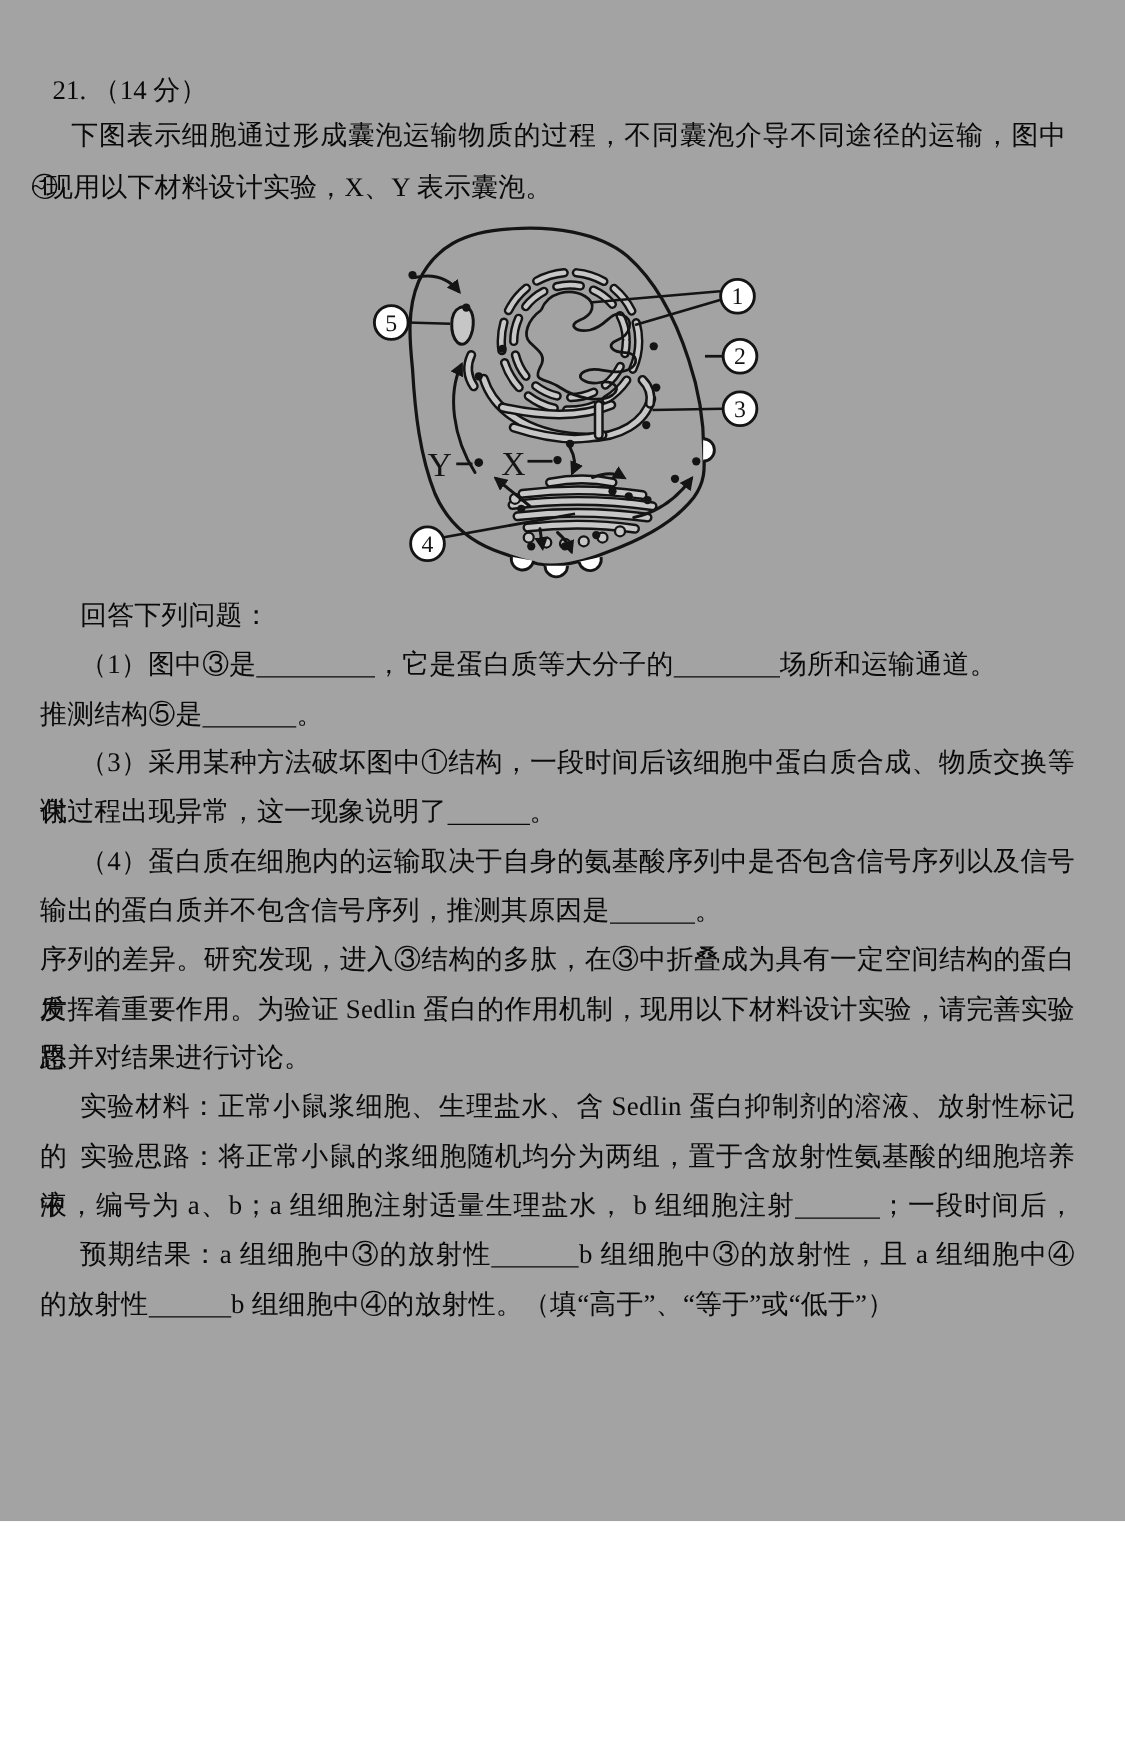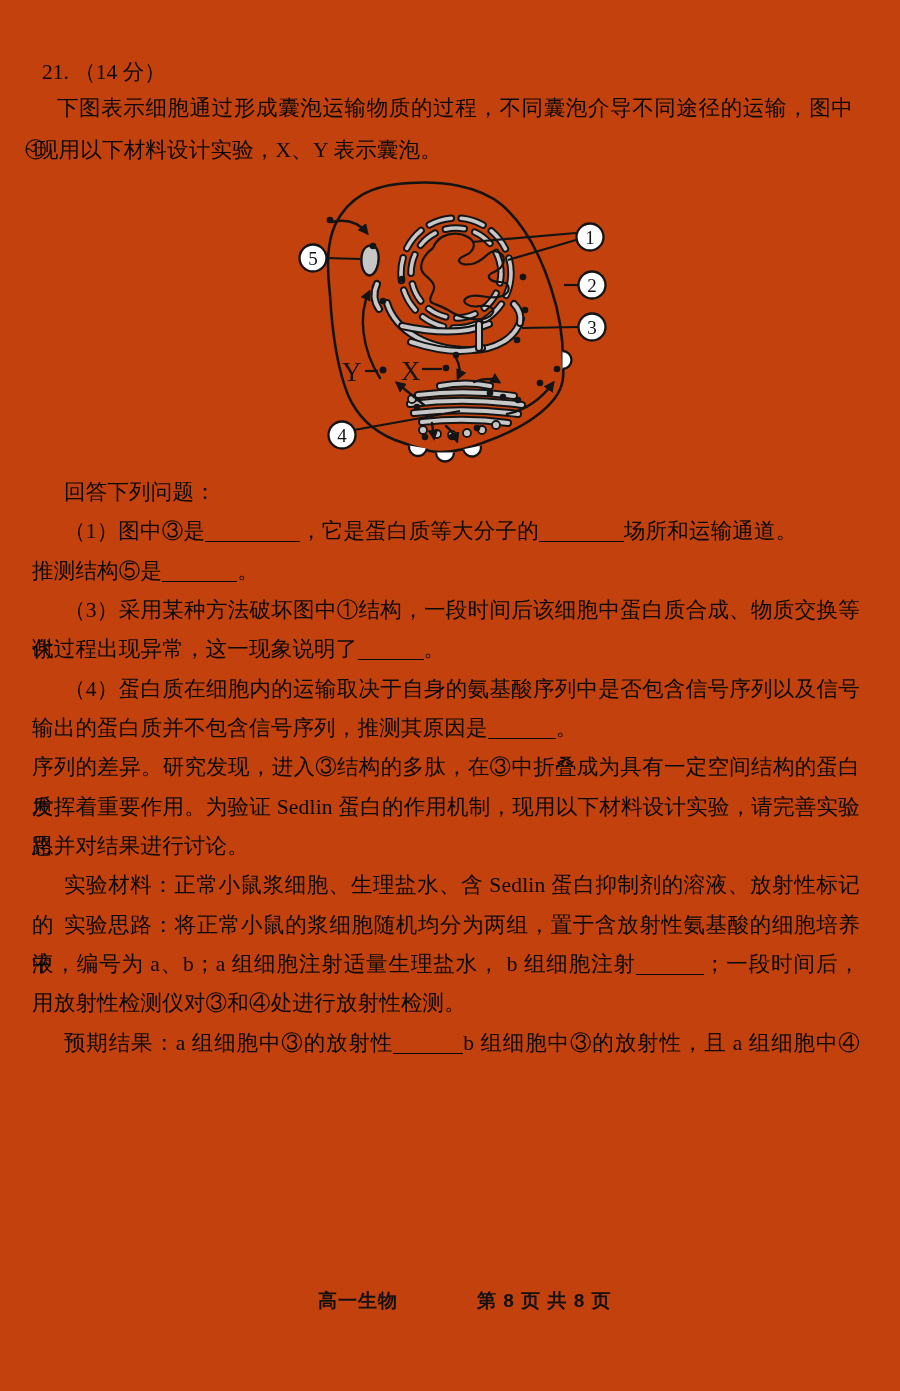--- a/index.html
+++ b/index.html
@@ -1,17 +1,17 @@
 <!DOCTYPE html>
 <html><head>
 <meta charset="utf-8">
 <style>
   html,body{margin:0;padding:0;background:#ffffff;}
   .page{
-    position:relative;width:900px;height:1391px;background:#c2410c;
+    position:relative;width:900px;height:1217px;background:#a3a3a3;
     font-family:"Liberation Serif","DejaVu Serif",serif;color:#0a0a0a;overflow:hidden;
   }
   .title-line{
     position:absolute;left:42px;top:57px;width:828px;height:30px;line-height:30px;
     font-size:21.5px;white-space:pre;
   }
   .intro{position:absolute;left:25px;top:88px;width:828px;}
   .intro .bodyline{height:41.5px;line-height:41.5px;}
   .docbody{position:absolute;left:32px;top:473px;width:828px;}
   .bodyline{
@@ -204,22 +204,22 @@
       <div class="bodyline just ind">（3）采用某种方法破坏图中①结构，一段时间后该细胞中蛋白质合成、物质交换等代</div>
       <div class="bodyline">谢过程出现异常，这一现象说明了<span class="blank" style="width: 66px;"></span>。</div>
       <div class="bodyline just ind">（4）蛋白质在细胞内的运输取决于自身的氨基酸序列中是否包含信号序列以及信号</div>
       <div class="bodyline">输出的蛋白质并不包含信号序列，推测其原因是<span class="blank" style="width: 68px;"></span>。</div>
       <div class="bodyline just">序列的差异。研究发现，进入③结构的多肽，在③中折叠成为具有一定空间结构的蛋白质，</div>
       <div class="bodyline just">发挥着重要作用。为验证 Sedlin 蛋白的作用机制，现用以下材料设计实验，请完善实验思</div>
       <div class="bodyline">路并对结果进行讨论。</div>
       <div class="bodyline just ind">实验材料：正常小鼠浆细胞、生理盐水、含 Sedlin 蛋白抑制剂的溶液、放射性标记的</div>
       <div class="bodyline just ind">实验思路：将正常小鼠的浆细胞随机均分为两组，置于含放射性氨基酸的细胞培养液</div>
       <div class="bodyline just">中，编号为 a、b；a 组细胞注射适量生理盐水， b 组细胞注射<span class="blank" style="width: 68px;"></span>；一段时间后，</div>
-      <div class="bodyline">用放射性检测仪对③和④处进行放射性检测。</div>
       <div class="bodyline just ind">预期结果：a 组细胞中③的放射性<span class="blank" style="width: 70px;"></span>b 组细胞中③的放射性，且 a 组细胞中④</div>
+      <div class="bodyline">的放射性<span class="blank" style="width: 66px;"></span>b 组细胞中④的放射性。（填“高于”、“等于”或“低于”）</div>
     </div>
 
   <div>
     <span class="footer-subject">高一生物</span>
     <span class="footer-page">第 8 页 共 8 页</span>
   </div>
 
 </div>
 
 </body></html>

